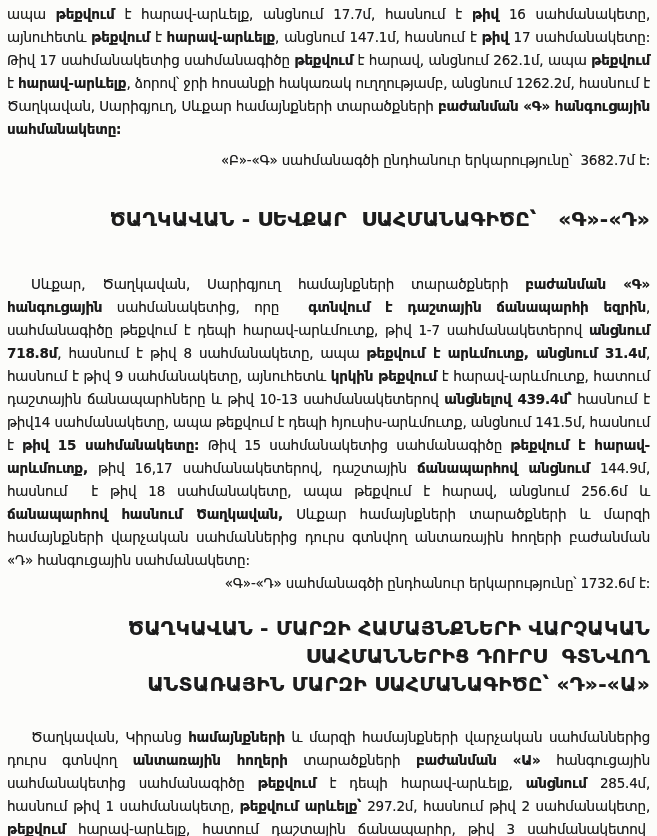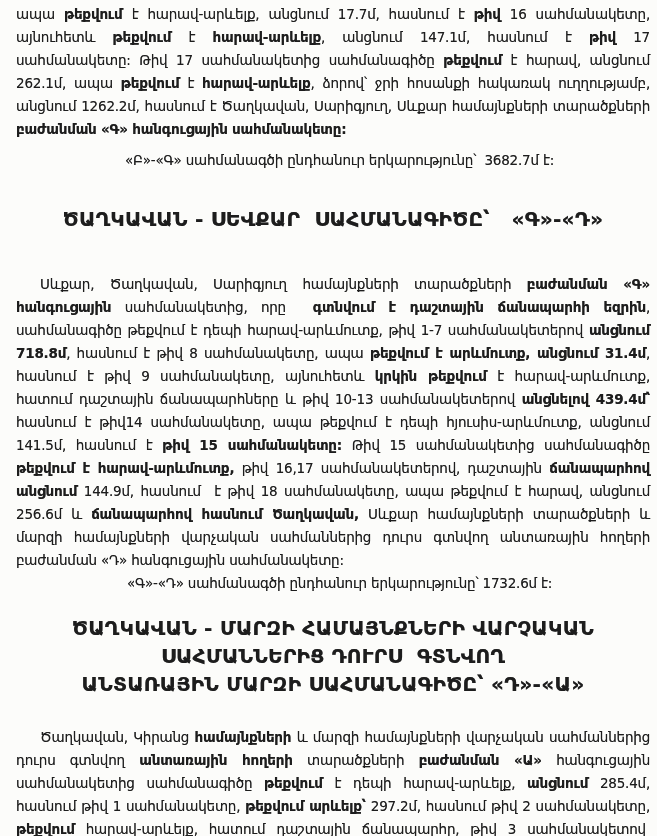--- a/index.html
+++ b/index.html
@@ -7,41 +7,41 @@
     padding: 0;
     width: 657px;
     height: 836px;
     background: #fcfcfa;
     overflow: hidden;
   }
   .page {
     box-sizing: border-box;
     width: 657px;
     height: 836px;
-    padding: 3px 7px 0 16px;
+    padding: 3px 7px 0 7px;
     font-family: "DejaVu Sans", sans-serif;
     font-size: 13.5px;
     line-height: 23px;
     letter-spacing: -0.2px;
     color: #1d1d1d;
     text-align: justify;
     text-shadow: 0 0 0.5px rgba(20,20,20,0.55);
     border-radius: 28px;
   }
   p { margin: 0; }
   .para.indent { text-indent: 24px; }
   .summary {
-    text-align: center;
+    text-align: right;
     text-indent: 13px;
   }
   .summary-1 { margin-top: 8px; }
   .summary-2 { }
   .heading {
     font-weight: bold;
-    text-align: center;
+    text-align: right;
     text-indent: 0;
     letter-spacing: 0.2px;
     line-height: 28px;
   }
   .heading-1 { margin-top: 33px; }
   .heading-2 { margin-top: 19px; }
   .heading .hline { display: block; }
   .para-2 { margin-top: 40px; }
   .para-3 { margin-top: 28px; }
   .bold { font-weight: bold; }

